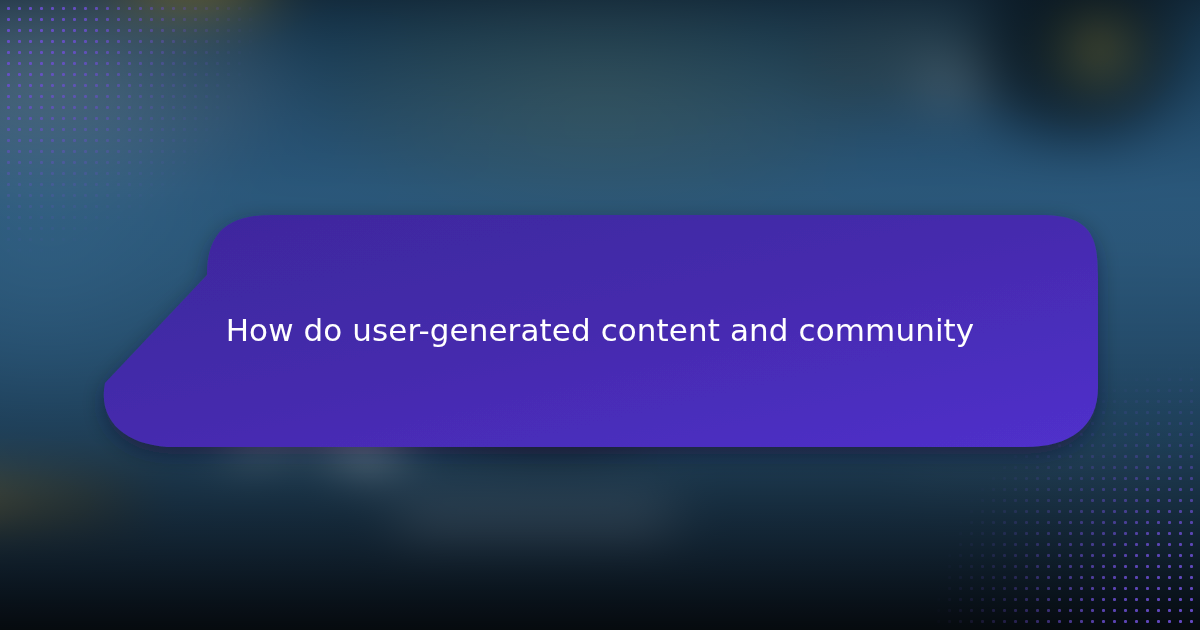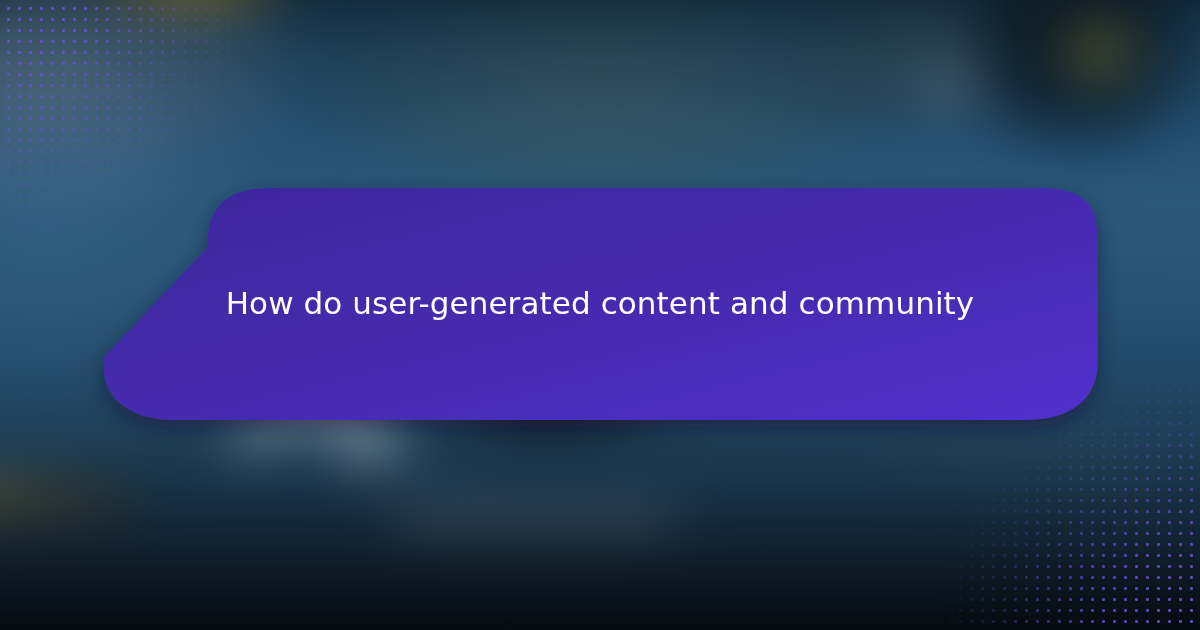--- a/index.html
+++ b/index.html
@@ -155,21 +155,21 @@
   
   .veil {
     position:absolute; inset:0;
     background:linear-gradient(180deg, rgba(4,8,14,.34) 0%, rgba(6,12,20,.16) 30%, rgba(4,10,18,.22) 70%, rgba(0,0,0,.38) 100%);
     pointer-events:none;
   }
 
   
   .card-wrap {
     position:absolute;
-    left:95px; top:184px;
+    left:95px; top:211px;
     width:1010px; height:240px;
   }
   .card-svg { display:block; width:1010px; height:240px; overflow:visible; }
 
   .card-text {
     position:absolute;
     left:0; top:0;
     width:1010px; height:240px;
     display:flex;
     flex-direction:column;

